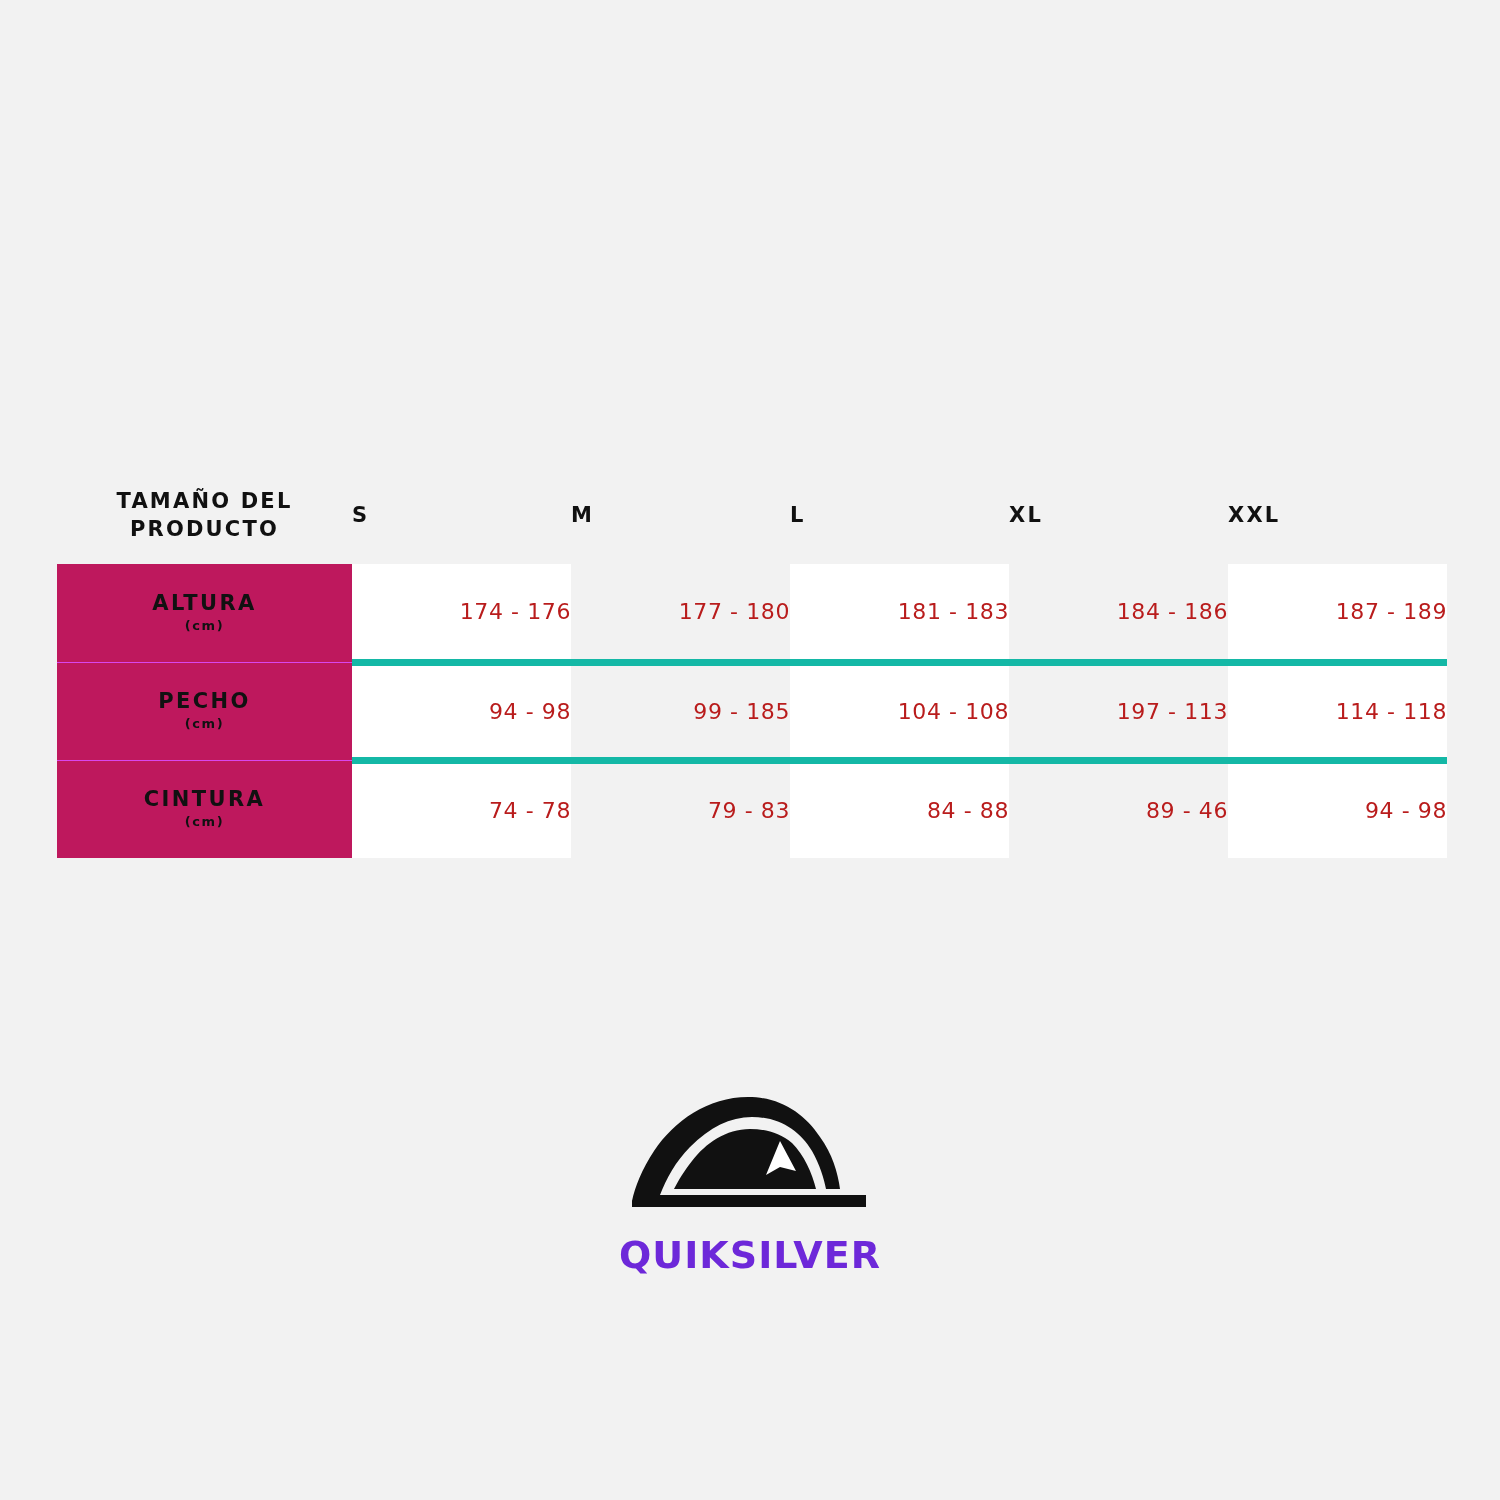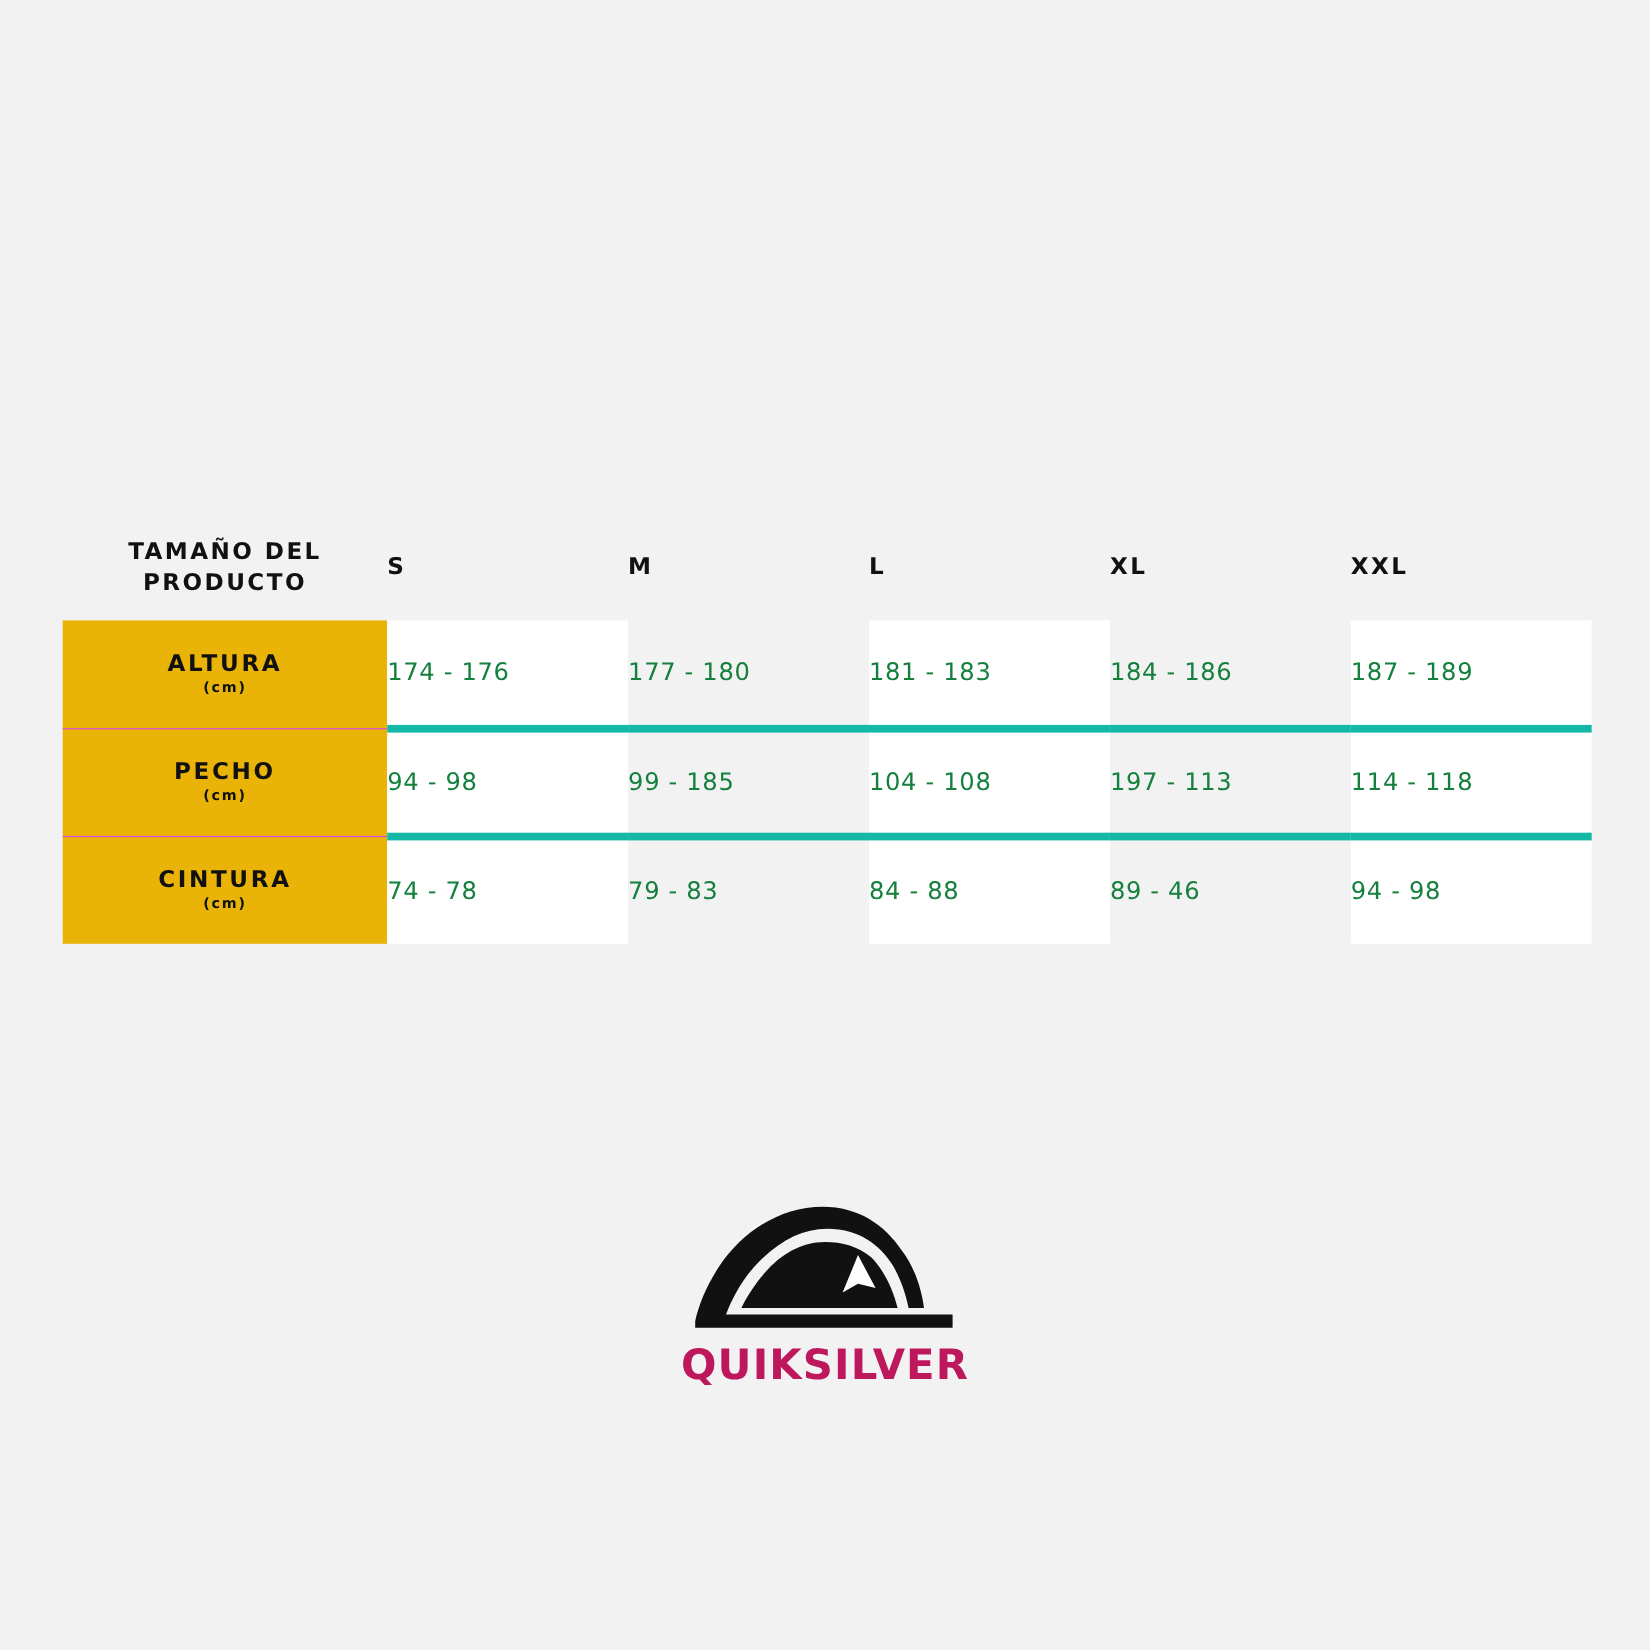--- a/index.html
+++ b/index.html
@@ -65,45 +65,45 @@
     color: #111;
   }
 
   
   .size-table tbody tr {
     height: 98px;
   }
   .row-label {
     text-align: center;
     padding: 0 14px;
-    background: #eab308;
+    background: #be185d;
   }
   .row-label .name {
     display: block;
     font-size: 21px;
     font-weight: bold;
     letter-spacing: 2.4px;
     line-height: 1.3;
     color: #111;
   }
   .row-label .unit {
     display: block;
     font-size: 13px;
     font-weight: bold;
     letter-spacing: 1.6px;
     line-height: 1.45;
     color: #111;
   }
 
   .cell {
-    text-align: left;
+    text-align: right;
     padding-left: 22px;
     font-size: 22px;
     letter-spacing: 0.6px;
-    color: #15803d;
+    color: #b91c1c;
   }
   .cell.shade-a { background: #ffffff; }
   .cell.shade-b { background: #f2f2f2; }
 
   
   .size-table tbody tr + tr td {
     border-top: 7px solid #14b8a6;
   }
   .size-table tbody tr + tr td.row-label {
     border-top: 1px solid #d946ef;
@@ -126,25 +126,25 @@
     top: 1095px;
     width: 1500px;
     text-align: center;
   }
   .logo-mark {
     display: block;
     margin: 0 auto;
   }
   .logo-word {
     display: block;
-    margin-top: 6px;
+    margin-top: 20px;
     font-size: 38px;
     font-weight: bold;
     letter-spacing: 1px;
-    color: #be185d;
+    color: #6d28d9;
     font-family: "DejaVu Sans", sans-serif;
   }
 </style>
 </head>
 <body>
 
 <div class="page">
 
   <table class="size-table">
     <colgroup>

